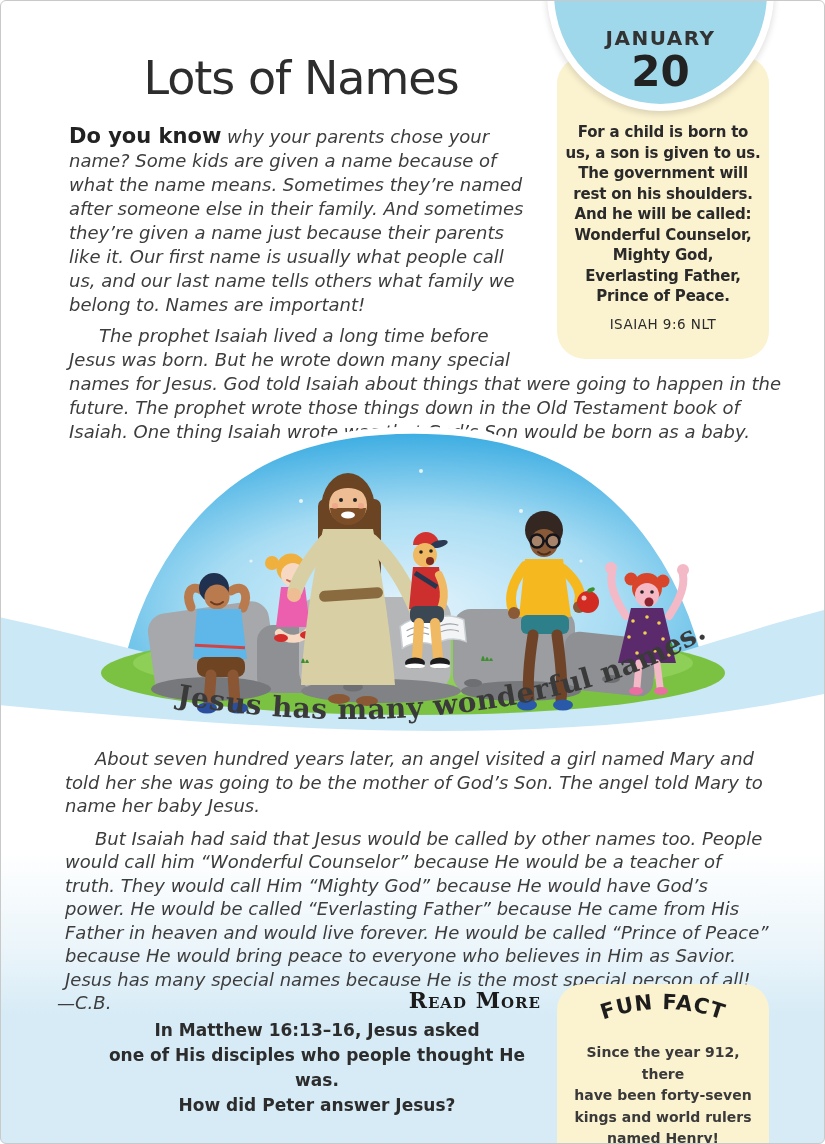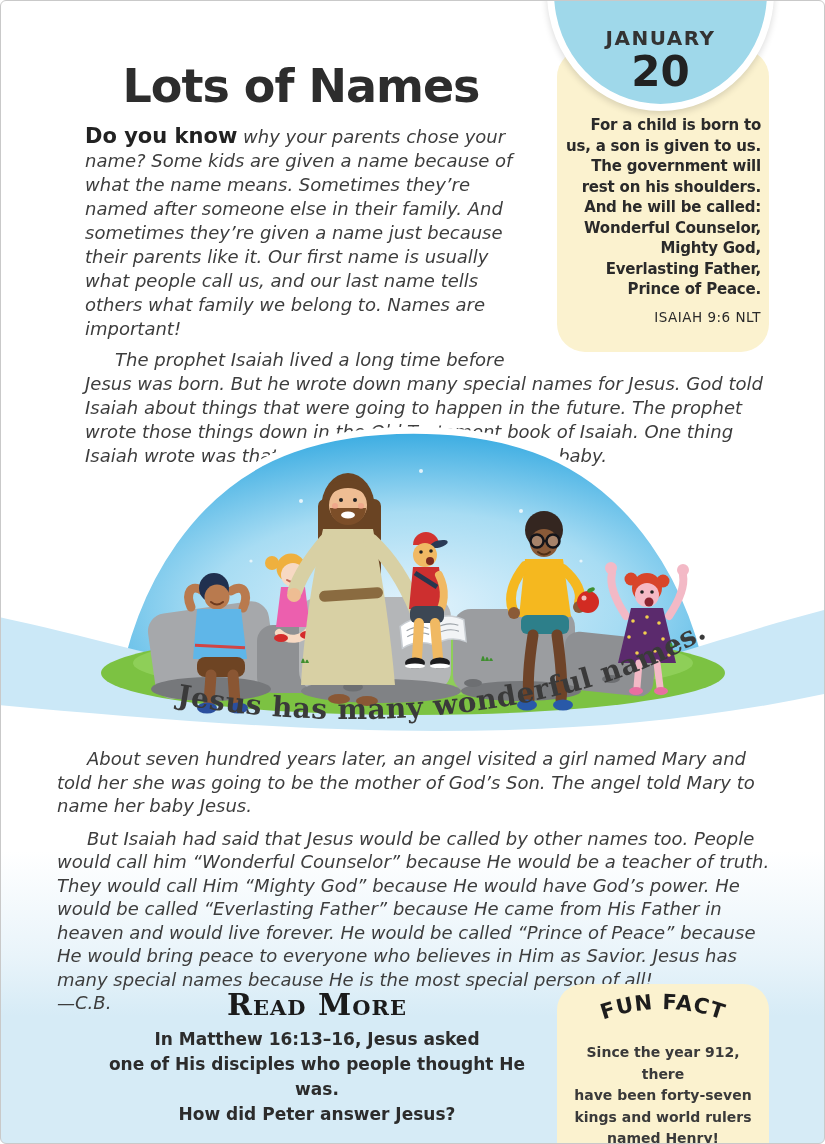--- a/index.html
+++ b/index.html
@@ -7,72 +7,72 @@
     position:relative;
     width:823px;height:1142px;
     border:1px solid #c9c9c9;
     border-radius:6px;
     overflow:hidden;
     background:linear-gradient(180deg,#ffffff 0px,#ffffff 850px,#e9f4fa 955px,#d6ebf6 1015px,#d6ebf6 100%);
     font-family:"DejaVu Sans",sans-serif;
   }
   
   .title{
-    position:absolute;top:58px;left:40px;width:520px;
+    position:absolute;top:50px;left:40px;width:520px;
     text-align:center;
-    font-size:46px;font-weight:700;letter-spacing:-1px;
+    font-size:46px;font-weight:400;letter-spacing:-1px;
     color:#2d2d2d;
   }
   
   .date-badge{
     position:absolute;left:546px;top:-127px;
     width:213px;height:213px;border-radius:50%;
     background:#9fd8ea;border:7px solid #ffffff;
     box-shadow:0 3px 7px rgba(0,0,0,.14);
     display:flex;flex-direction:column;justify-content:flex-end;align-items:center;
     padding-bottom:10px;box-sizing:content-box;
     z-index:3;
   }
   .date-month{font-size:20px;font-weight:800;letter-spacing:1.5px;color:#333;}
   .date-day{font-size:42px;font-weight:800;color:#222;line-height:44px;}
   
   .verse-card{
-    position:absolute;left:556px;top:48px;width:212px;height:303px;
+    position:absolute;left:556px;top:55px;width:212px;height:303px;
     background:#fbf2cf;border-radius:28px;
     box-sizing:border-box;padding:66px 8px 12px;
-    text-align:right;z-index:2;
+    text-align:center;z-index:2;
   }
   .verse-text{font-size:15px;font-weight:700;line-height:20.5px;color:#2a2a2a;letter-spacing:-0.2px;}
   .verse-ref{margin-top:9px;font-size:13.5px;font-weight:400;letter-spacing:.5px;color:#2a2a2a;}
   
   .upper-text{
     position:absolute;left:68px;top:123px;width:720px;
     font-style:italic;font-size:18px;line-height:24px;color:#3d3d3d;
   }
   .float-spacer{float:right;width:262px;height:242px;}
-  .upper-text p{margin:0 0 7px 16px;}
+  .upper-text p{margin:0 0 7px 0;}
   .p-indent{text-indent:30px;}
   .lead{font-style:normal;font-weight:800;font-size:21px;color:#222;}
   .lower-text{
     position:absolute;left:56px;top:746px;width:716px;
     font-style:italic;font-size:18px;line-height:23.5px;color:#3d3d3d;
   }
-  .lower-text p{margin:0 0 9px 0;font-style:italic;}
+  .lower-text p{margin:0 0 9px 8px;font-style:italic;}
   .byline{margin-top:0;}
   
   .illo{position:absolute;left:0;top:410px;width:825px;height:334px;}
   
   .read-more{
     position:absolute;left:92px;top:986px;width:448px;
     text-align:center;
   }
   .rm-heading{
     font-family:"DejaVu Serif",serif;
     font-variant:small-caps;
-    font-weight:700;font-size:30px;letter-spacing:1px;color:#1b1b1b;
+    font-weight:700;font-size:22px;letter-spacing:1px;color:#1b1b1b;text-align:right;
   }
   .rm-text{
     margin-top:5px;white-space:pre-line;
     font-size:17px;font-weight:700;line-height:25px;color:#2c2c2c;
   }
   
   .fun-fact{
     position:absolute;left:556px;top:983px;width:212px;bottom:0;
     background:#fbf2cf;border-radius:26px 26px 0 0;
     text-align:center;

